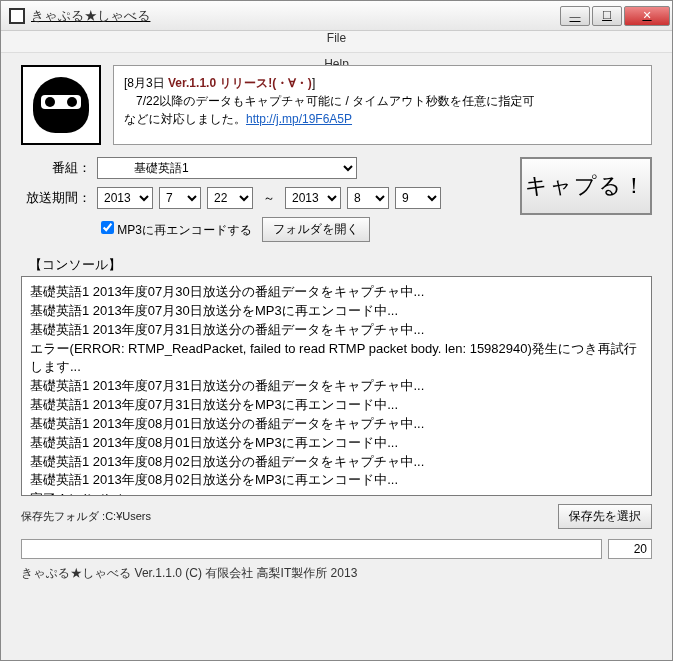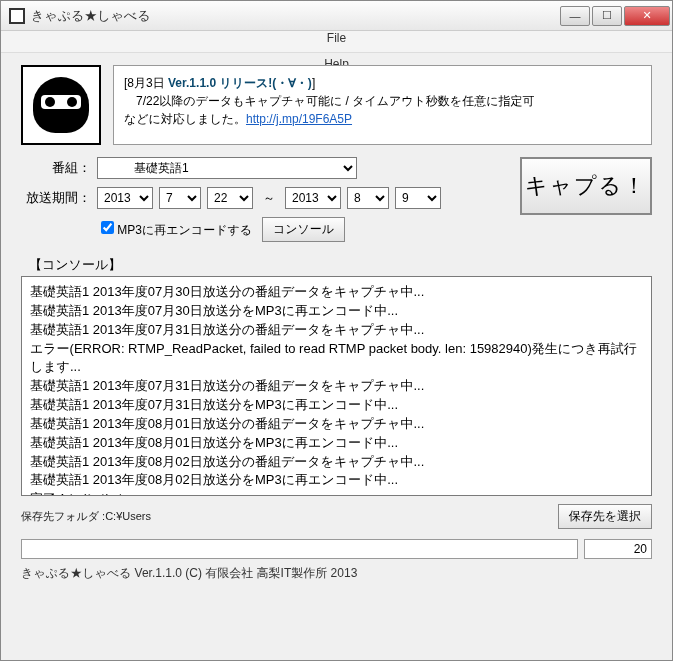--- a/index.html
+++ b/index.html
@@ -1,53 +1,53 @@
 <!DOCTYPE html>
 <html><head>
 <meta charset="utf-8">
 <style>
 * { box-sizing: border-box; margin: 0; padding: 0; }
 body { font-family: "MS UI Gothic", "Meiryo", sans-serif; font-size: 12px; background: #fff; }
 .window { width: 673px; height: 661px; border: 1px solid #888; background: #f0f0f0; box-shadow: 4px 4px 12px rgba(0,0,0,0.3); }
-.titlebar { height: 30px; background: linear-gradient(#fdfdfd, #e8e8e8); display: flex; align-items: center; padding: 0 2px 0 8px; border-bottom: 1px solid #ccc; }
+.titlebar { height: 30px; background: linear-gradient(#fdfdfd, #e8e8e8); display: flex; align-items: center; padding: 0 2px 0 8px; border-bottom: 1px solid #ccc; text-decoration: underline; }
 .titlebar .icon-app { width: 16px; height: 16px; border: 2px solid #333; background: #fff; margin-right: 6px; }
 .titlebar .title { flex: 1; color: #333; font-size: 13px; }
 .winbtns { display: flex; gap: 2px; }
 .winbtn { width: 30px; height: 20px; border: 1px solid #888; background: linear-gradient(#f8f8f8,#d8d8d8); display: flex; align-items: center; justify-content: center; border-radius: 2px; font-size: 11px; color: #333; }
 .winbtn.close { background: linear-gradient(#e88,#c33); color: #fff; width: 46px; }
 .menubar { height: 22px; background: #f4f4f4; display: flex; align-items: center; padding: 0 8px; gap: 12px; border-bottom: 1px solid #ddd; flex-direction: column; }
 .menubar span { color: #333; cursor: default; }
 .content { padding: 12px 20px 8px 20px; }
 .notice-row { display: flex; gap: 12px; margin-bottom: 12px; }
 .avatar { width: 80px; height: 80px; border: 2px solid #000; background: #fff; display: flex; align-items: center; justify-content: center; flex-shrink: 0; }
 .avatar-inner { width: 56px; height: 56px; background: #000; border-radius: 50% 50% 40% 40%; position: relative; }
 .avatar-inner::before { content: ""; position: absolute; top: 18px; left: 8px; width: 40px; height: 14px; background: #fff; border-radius: 4px; }
 .avatar-inner::after { content: ""; position: absolute; top: 20px; left: 12px; width: 10px; height: 10px; background: #000; border-radius: 50%; box-shadow: 22px 0 0 #000; }
 .notice-box { flex: 1; border: 1px solid #999; background: #fff; padding: 8px 10px; font-size: 12px; line-height: 1.5; }
 .notice-box .hdr { color: #000; }
-.notice-box .ver { color: #0c4a6e; font-weight: bold; }
+.notice-box .ver { color: #7f1d1d; font-weight: bold; }
 .notice-box a { color: #1a5fc4; text-decoration: underline; }
 .form-row { display: flex; align-items: center; margin-bottom: 8px; gap: 6px; }
 .label { width: 70px; text-align: right; font-size: 13px; }
 select { border: 1px solid #7a7a7a; background: #fff; font-size: 12px; height: 22px; padding: 0 2px; }
 .sel-wide { width: 260px; padding-left: 32px; }
 .sel-y { width: 56px; } .sel-m { width: 42px; } .sel-d { width: 46px; }
 .tilde { padding: 0 4px; }
 .capture-btn { width: 132px; height: 58px; border: 2px solid #888; background: linear-gradient(#fdfdfd,#e2e2e2); font-size: 22px; font-family: "MS Mincho", serif; cursor: pointer; letter-spacing: 2px; }
 .row2 { display: flex; align-items: flex-start; gap: 10px; }
 .left-col { flex: 1; }
 .chk-row { margin: 6px 0 10px 80px; display: flex; align-items: center; gap: 10px; }
 .btn-small { border: 1px solid #888; background: linear-gradient(#fdfdfd,#e2e2e2); padding: 3px 10px; font-size: 12px; cursor: pointer; }
 .console-label { font-size: 13px; margin: 4px 0 2px 8px; }
 .console { border: 1px solid #7a7a7a; background: #fff; height: 220px; padding: 6px 8px; font-size: 13px; line-height: 1.45; overflow: hidden; white-space: pre-wrap; }
 .bottom-row { display: flex; align-items: center; margin-top: 8px; gap: 8px; }
 .save-path { font-size: 11px; flex: 1; color: #222;}
 .progress-row { display: flex; align-items: center; gap: 6px; margin-top: 10px; }
 .progress { flex: 1; height: 20px; border: 1px solid #999; background: #fff; }
-.pct-box { width: 68px; height: 20px; border: 1px solid #999; background: #fff; text-align: right; padding: 2px 4px; font-size: 12px; }
+.pct-box { width: 44px; height: 20px; border: 1px solid #999; background: #fff; text-align: right; padding: 2px 4px; font-size: 12px; }
 .footer { text-align: left; font-size: 12px; color: #333; margin-top: 6px; padding-right: 4px; }
 </style>
 </head>
 <body>
 
 <div class="window">
   <div class="titlebar">
     <div class="icon-app"></div>
     <div class="title">きゃぷる★しゃべる</div>
     <div class="winbtns">
@@ -95,21 +95,21 @@
           <span class="tilde">～</span>
           <select class="sel-y"><option>2013</option></select>
           <select class="sel-m"><option>8</option></select>
           <select class="sel-d"><option>9</option></select>
         </div>
         <div class="chk-row">
           <label>
             <input type="checkbox" checked="" style="">
             <span>MP3に再エンコードする</span>
           </label>
-          <button class="btn-small">コンソール</button>
+          <button class="btn-small">フォルダを開く</button>
         </div>
       </div>
       <button class="capture-btn">キャプる！</button>
     </div>
 
     <div class="console-label">【コンソール】</div>
     <div class="console" id="console">基礎英語1 2013年度07月30日放送分の番組データをキャプチャ中...
 基礎英語1 2013年度07月30日放送分をMP3に再エンコード中...
 基礎英語1 2013年度07月31日放送分の番組データをキャプチャ中...
 エラー(ERROR: RTMP_ReadPacket, failed to read RTMP packet body. len: 15982940)発生につき再試行します...

